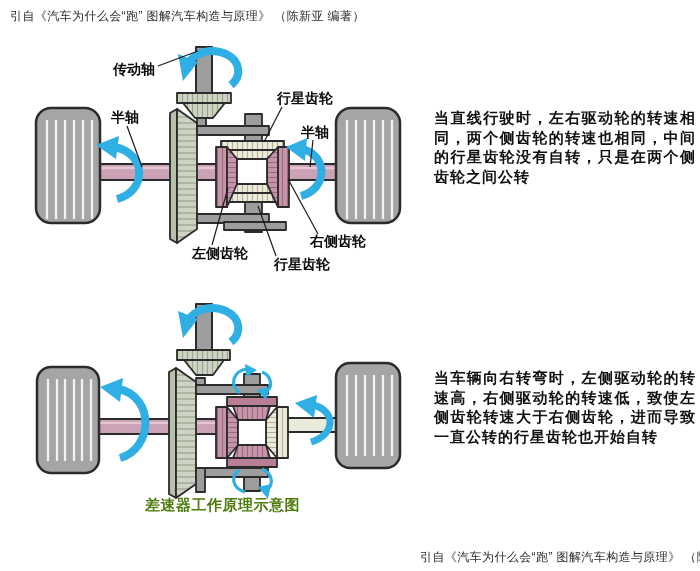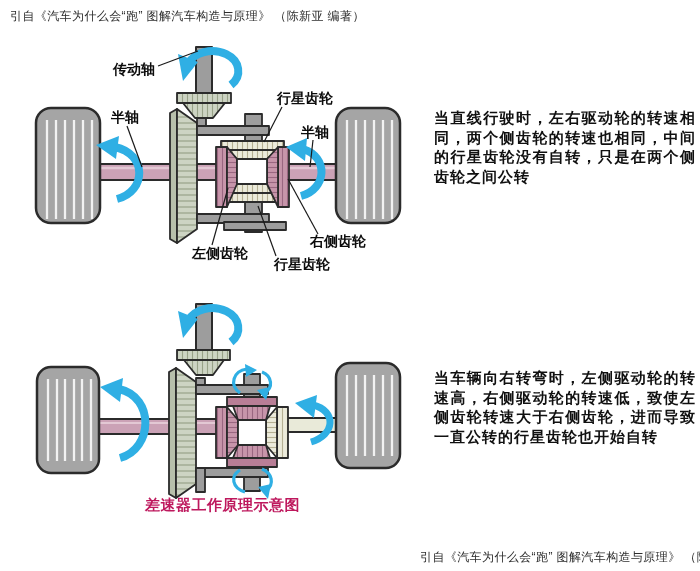--- a/index.html
+++ b/index.html
@@ -7,21 +7,21 @@
           font-family:"Liberation Sans",sans-serif;}
   .layer{position:absolute;left:0;top:0;}
   .cite{position:absolute;font-size:12px;color:#2e2e2e;letter-spacing:0.4px;white-space:nowrap;}
   .cite.top{left:10px;top:8px;}
   .cite.bottom{left:420px;top:549px;width:273px;text-align:right;}
   .para{position:absolute;width:262px;font-size:15px;line-height:19.5px;font-weight:600;
         letter-spacing:1px;color:#101010;text-align:justify;}
   .para.p1{left:434px;top:108px;}
   .para.p2{left:434px;top:368px;}
   .caption{position:absolute;left:145px;top:496px;font-size:15px;font-weight:bold;
-           color:#be185d;letter-spacing:0.5px;}
+           color:#4d7c0f;letter-spacing:0.5px;}
   svg text{font-family:"Liberation Sans",sans-serif;font-size:14px;font-weight:bold;fill:#0c0c0c;}
 </style>
 </head>
 <body>
 
 <div class="canvas">
 
 <svg class="layer" width="700" height="571" viewBox="0 0 700 571">
   <defs>
     <pattern id="pvCream" patternUnits="userSpaceOnUse" width="5" height="5">

